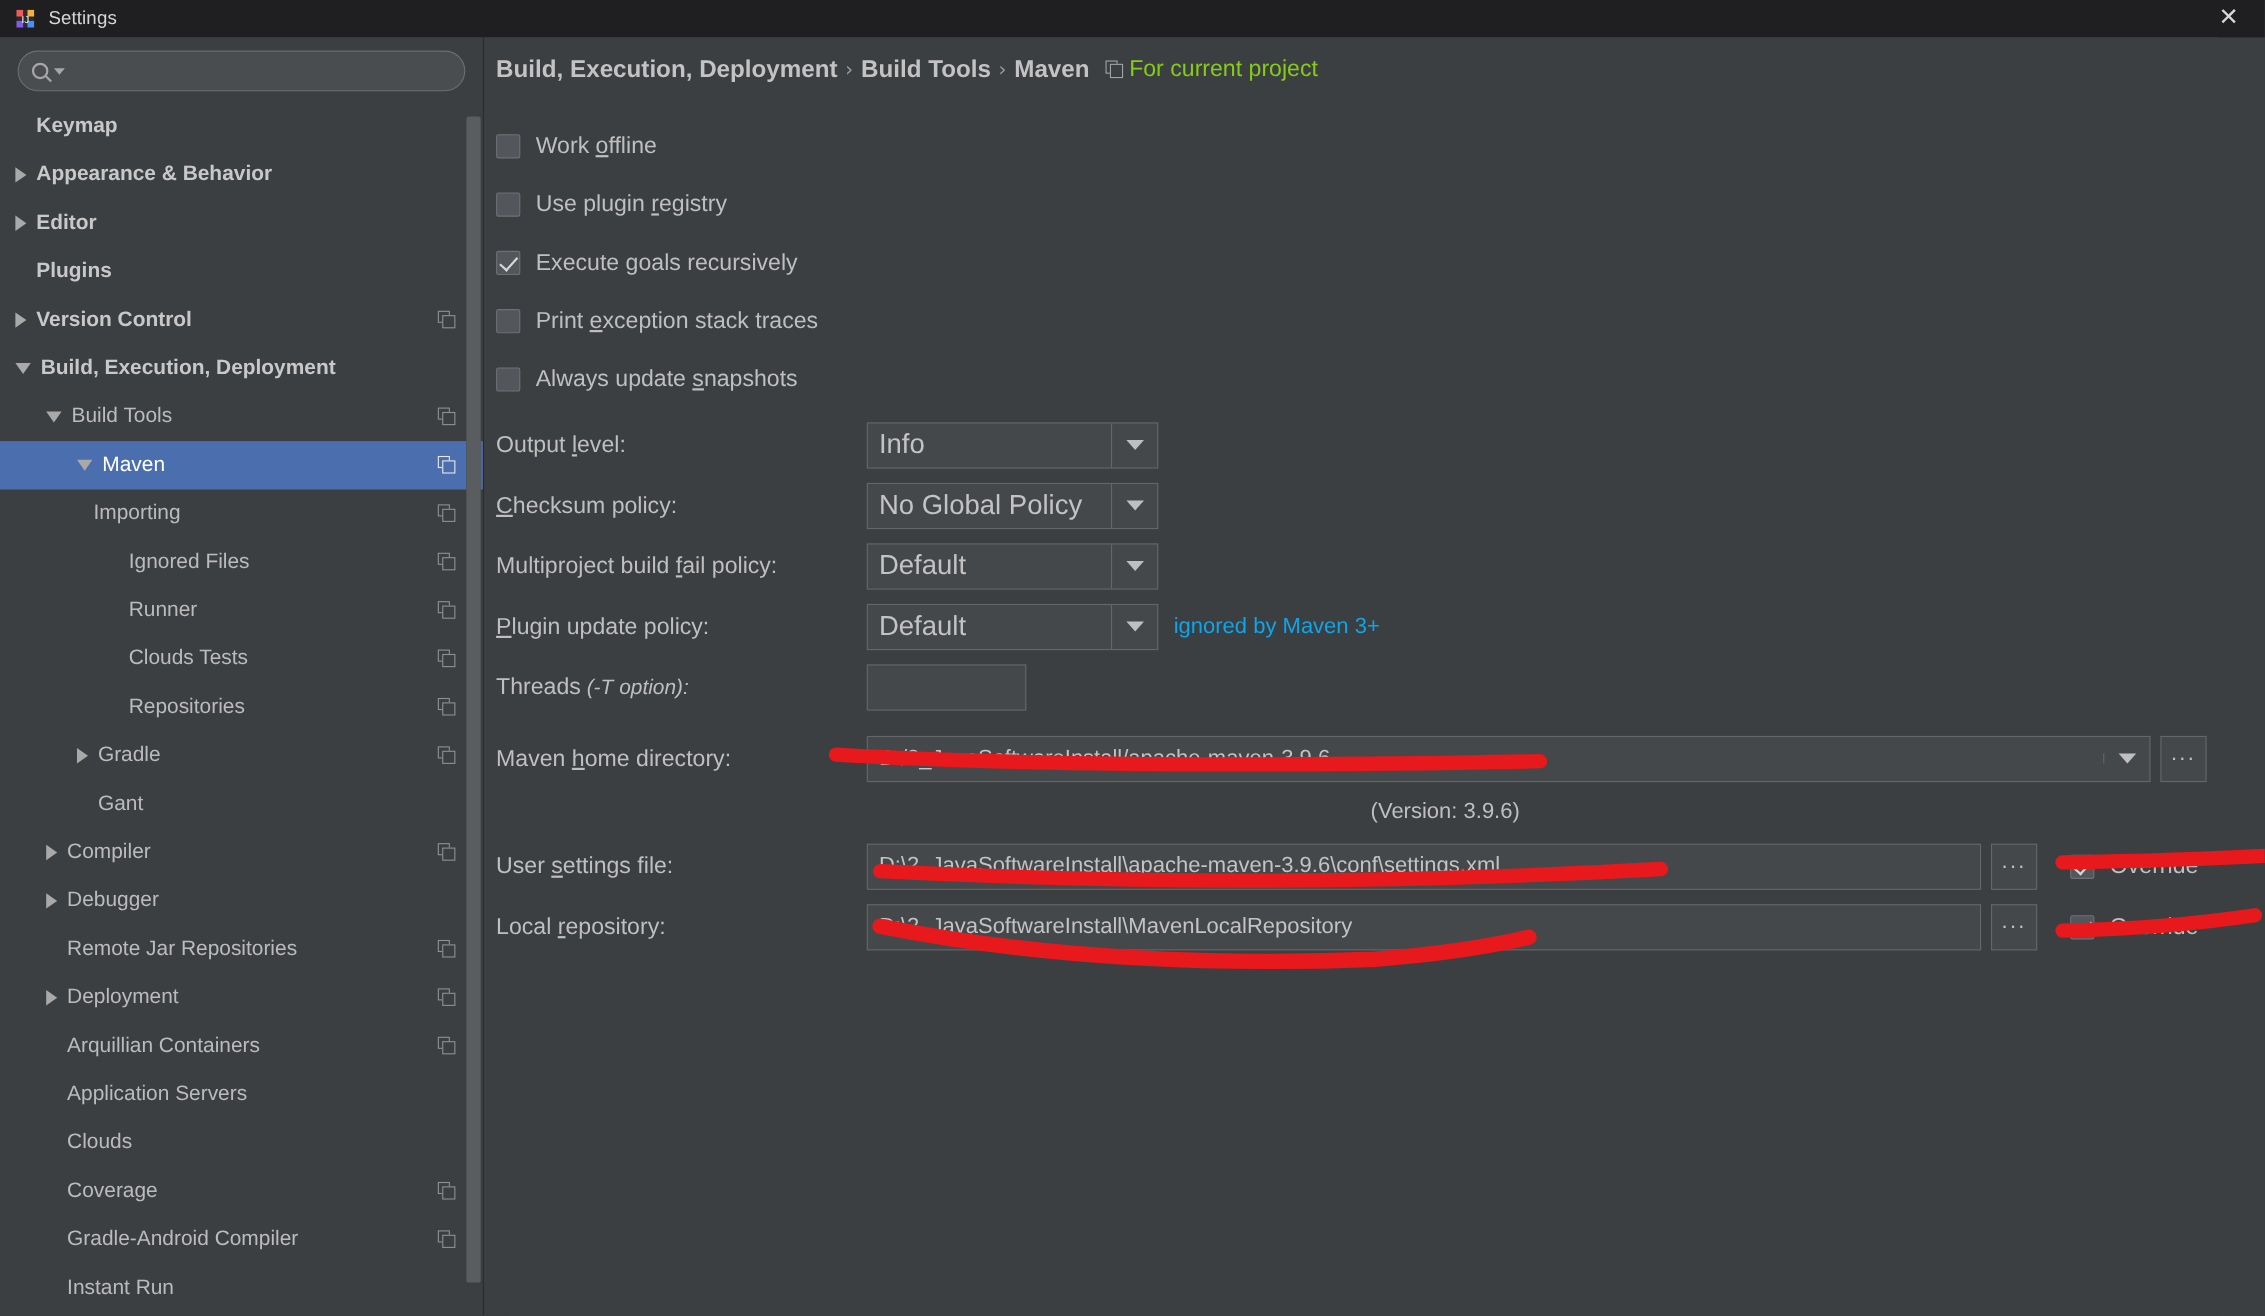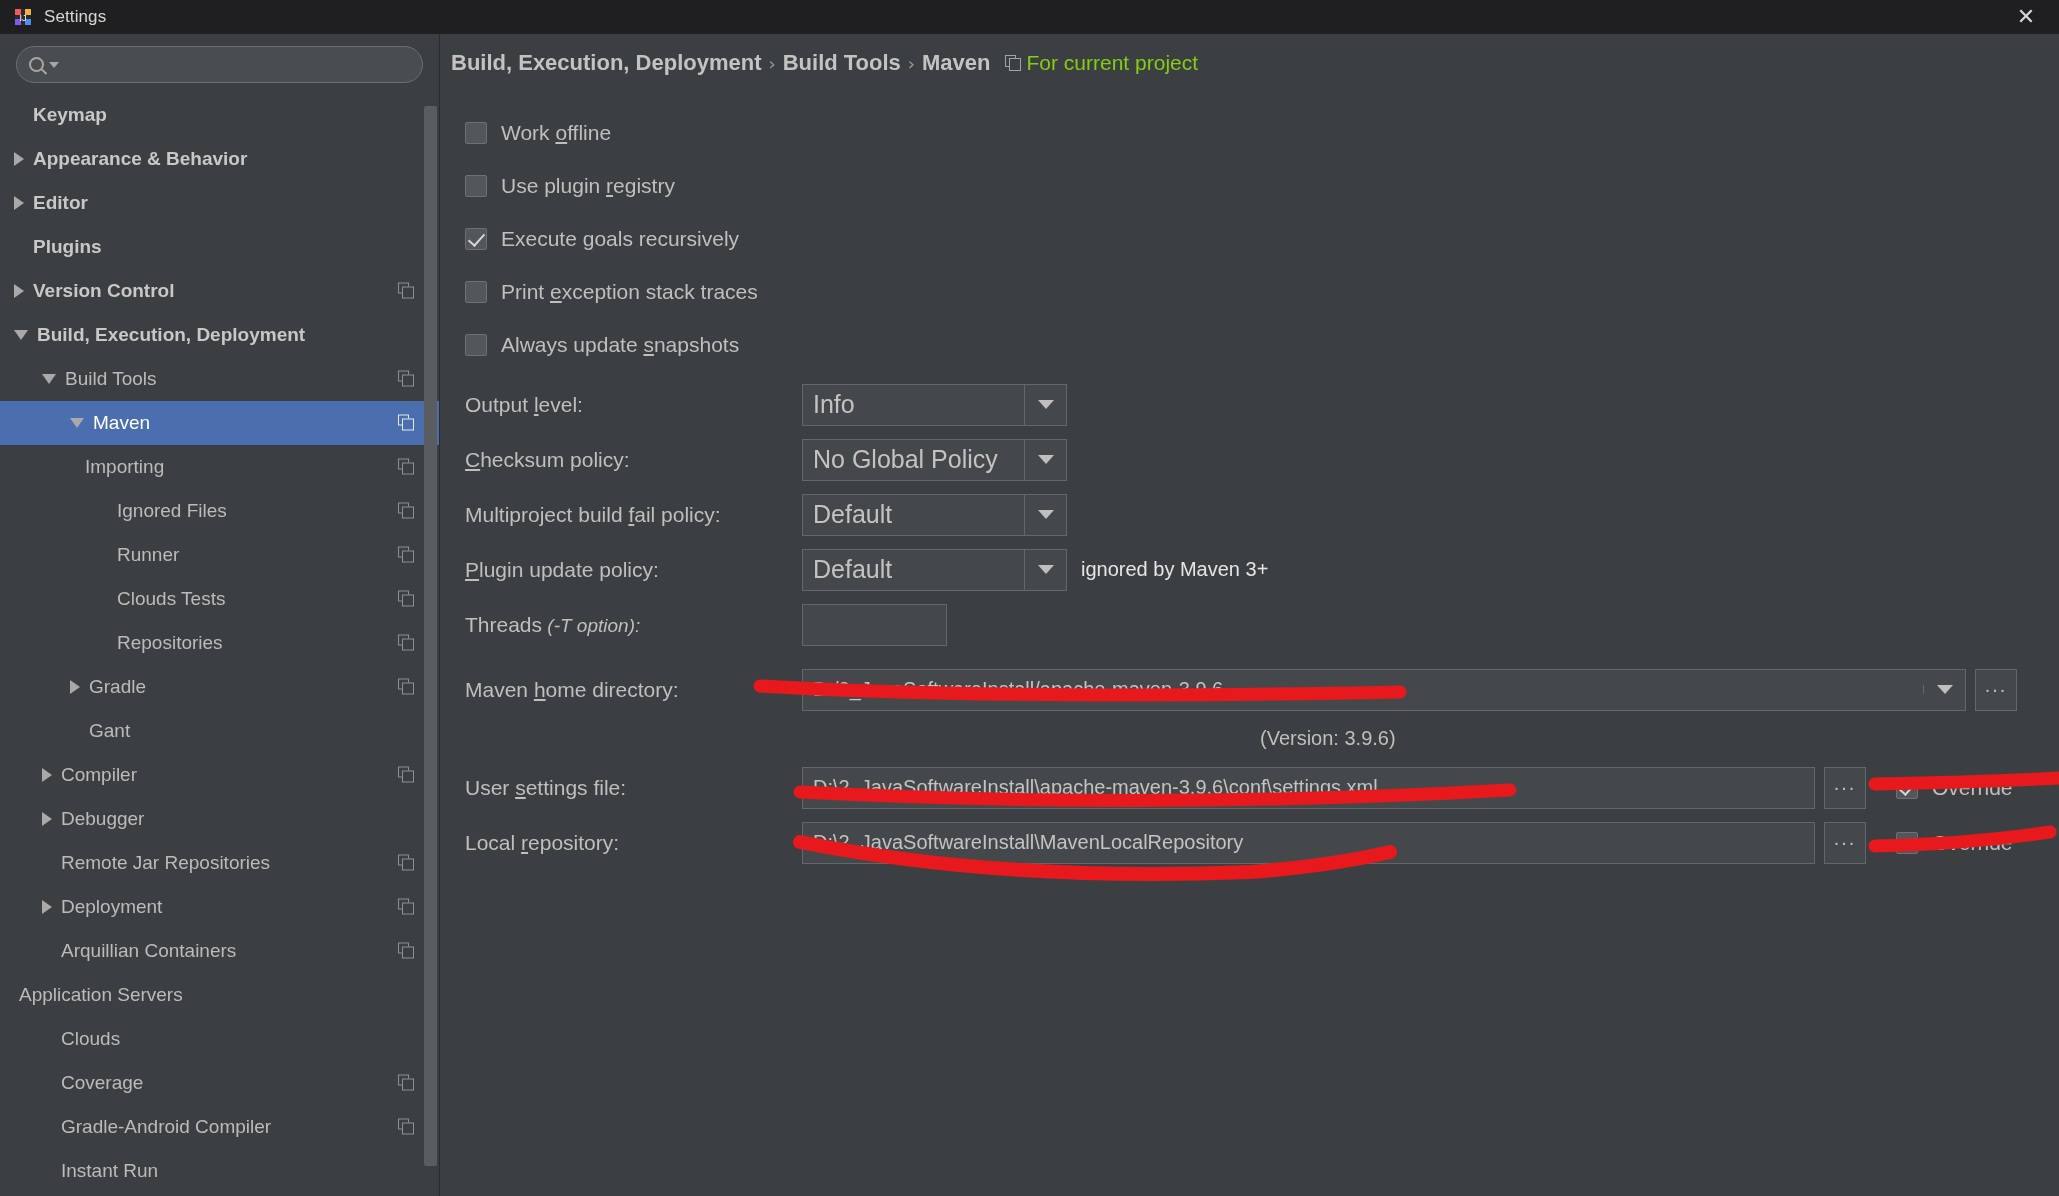--- a/index.html
+++ b/index.html
@@ -155,21 +155,21 @@
   }
   .proj-icon b, .proj-icon s {
     position: absolute; display: block; border: 1.6px solid #9fa4a7;
   }
   .proj-icon b { left: 0; top: 0; width: 11px; height: 12px; }
   .proj-icon s { left: 4px; top: 3px; width: 12px; height: 13px; background: #3c3f41; }
   #breadcrumb .scope {
     color: #84cc16; font-size: 21px;
   }
 
-  #form { padding: 30px 0 0 24px; }
+  #form { padding: 30px 0 0 10px; }
 
   .cb-row {
     display: flex; align-items: center;
     height: 53px;
   }
   .checkbox {
     width: 22px; height: 22px; flex: none;
     background: #53565a; border: 1px solid #6e7174; border-radius: 2px;
     margin-right: 14px; position: relative;
   }
@@ -203,21 +203,21 @@
   .combo .arrowbox {
     width: 42px; height: 100%; flex: none;
     border-left: 1px solid #646769;
     display: flex; align-items: center; justify-content: center;
   }
   .caret {
     width: 0; height: 0;
     border-left: 8px solid transparent; border-right: 8px solid transparent;
     border-top: 9px solid #bfbfbf;
   }
-  .side-note { color: #e5e5e5; font-size: 20px; margin-left: 14px; white-space: nowrap; }
+  .side-note { color: #0ea5e9; font-size: 20px; margin-left: 14px; white-space: nowrap; }
 
   .tiny-input {
     width: 145px; height: 42px; flex: none;
     background: #45484a; border: 1px solid #646769;
   }
 
   .path-input {
     height: 42px; background: #45484a; border: 1px solid #646769;
     display: flex; align-items: center;
   }
@@ -402,21 +402,21 @@
           </span>
         </div>
         <div class="tree-row lvl1" style="padding-left: 42px;">
           <span class="tw none"></span>
           <span class="tree-label">Arquillian Containers</span>
           <span class="copy-icon">
             <b></b>
             <s></s>
           </span>
         </div>
-        <div class="tree-row lvl1" style="">
+        <div class="tree-row lvl1" style="padding-left: 42px;">
           <span class="tw none"></span>
           <span class="tree-label">Application Servers</span>
         </div>
         <div class="tree-row lvl1" style="padding-left: 42px;">
           <span class="tw none"></span>
           <span class="tree-label">Clouds</span>
         </div>
         <div class="tree-row lvl1" style="padding-left: 42px;">
           <span class="tw none"></span>
           <span class="tree-label">Coverage</span>

